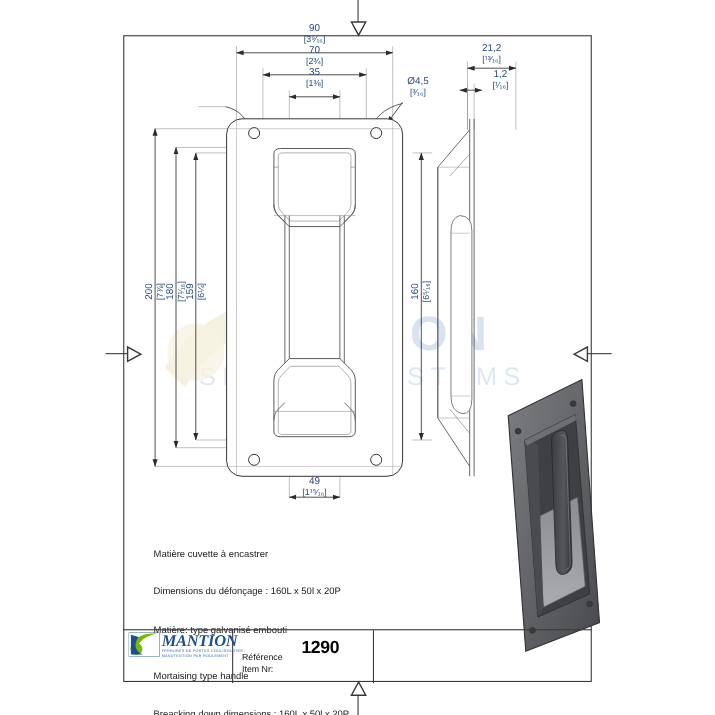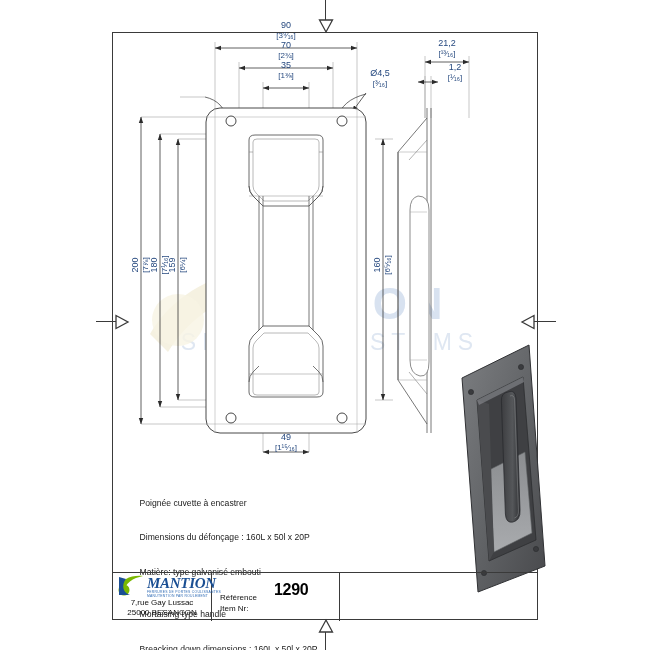--- a/index.html
+++ b/index.html
@@ -375,21 +375,21 @@
     <span class="v">160</span>
     <span class="v frac">[6⁵⁄₁₆]</span>
   </div>
 
   <div class="dim" style="left:266px;top:432px;width:40px;text-align:center;">
     <span class="v">49</span>
     <span class="v frac">[1¹⁵⁄₁₆]</span>
   </div>
 
   <div class="notes">
-    <span>Poignée cuvette à encastrer</span>
+    <span>Matière cuvette à encastrer</span>
     <br>
     <span>Dimensions du défonçage : 160L x 50l x 20P</span>
     <br>
     <span>Matière: type galvanisé embouti</span>
     <span class="gap"></span>
     <span>Mortaising type handle</span>
     <br>
     <span>Breacking down dimensions : 160L x 50l x 20P</span>
     <br>
     
@@ -404,24 +404,20 @@
             <rect x="0" y="0" width="28" height="22" fill="#ffffff"></rect>
             <path d="M2,14 C4,4 14,0 26,1 C16,3 8,8 6,18 Z" fill="#7ab800"></path>
             <circle cx="7" cy="15" r="5.5" fill="#7ab800"></circle>
             <path d="M2,2 L2,20 L13,20 C6,18 4,10 9,4 Z" fill="#1b4f93"></path>
           </svg>
         </div>
         <div class="logo-text">MANTION</div>
         <div class="logo-tag">FERRURES DE PORTES COULISSANTES</div>
         <div class="logo-tag" style="top:19px;">MANUTENTION PAR ROULEMENT</div>
       </div>
-      <div class="logo-addr">
-        <div>7,rue Gay Lussac</div>
-        <div>25000 BESANCON</div>
-      </div>
     </div>
 
     <div class="tb-cell tb-ref">
       <div class="ref-lbl">
         <div>Référence</div>
         <div>Item Nr:</div>
       </div>
       <div class="ref-num">1290</div>
     </div>
 

